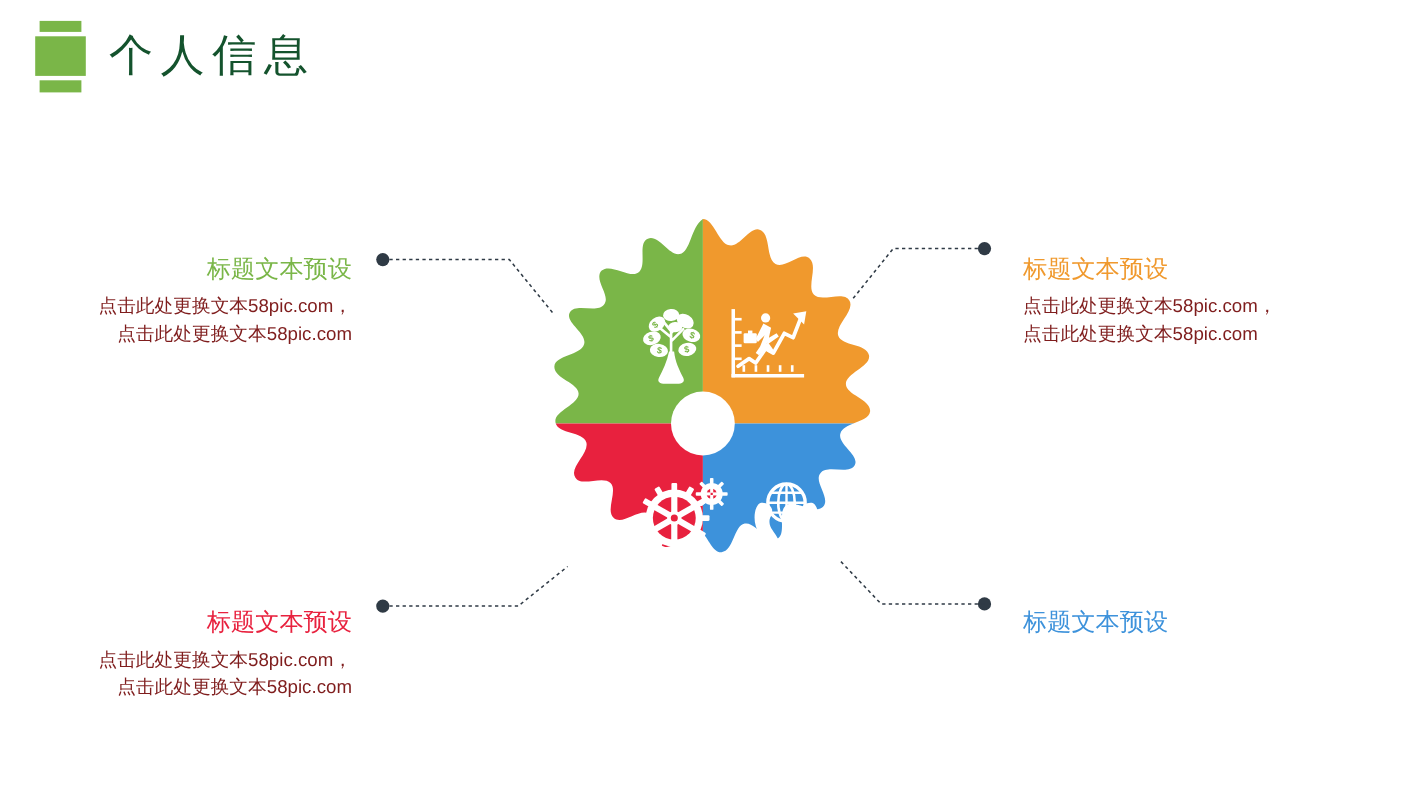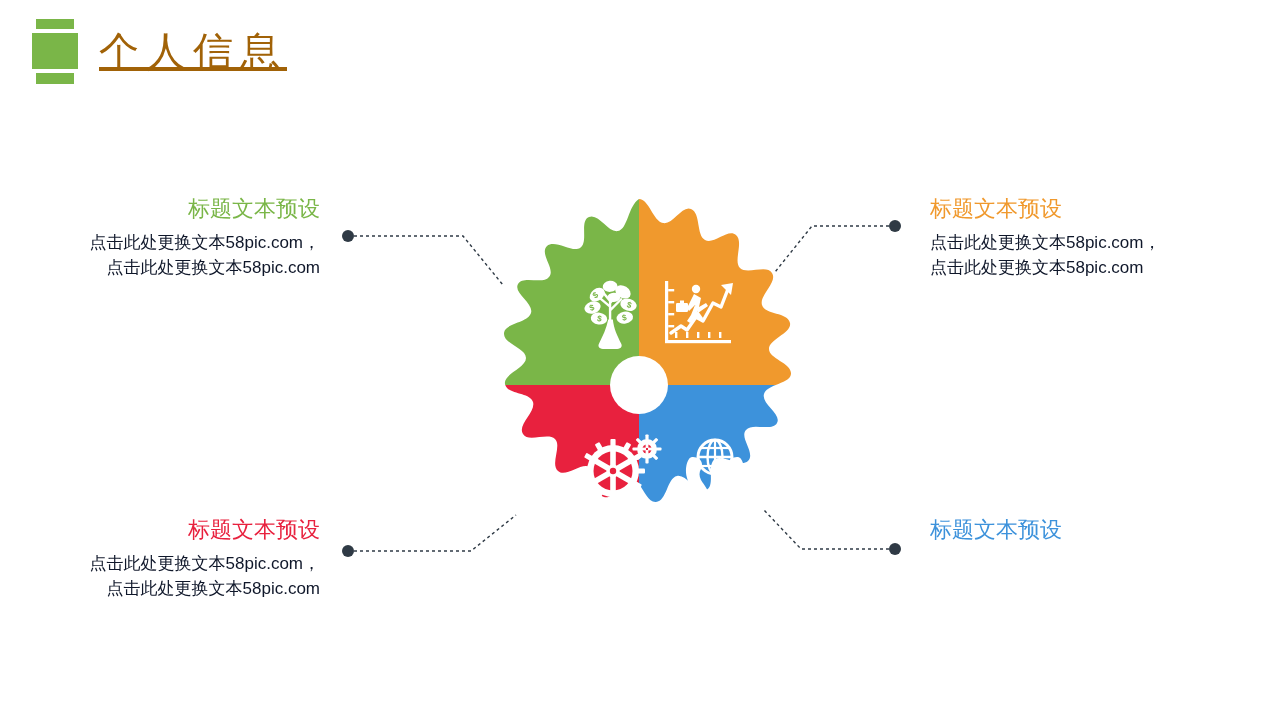--- a/index.html
+++ b/index.html
@@ -40,25 +40,24 @@
   .logo-bar.top    { top: 0px;  height: 10px; }
   .logo-bar.middle { top: 14px; height: 36px; left: 0px; width: 46px; }
   .logo-bar.bottom { top: 54px; height: 11px; }
 
   .page-title {
     position: absolute;
     left: 99px;
     top: 22px;
     font-size: 40px;
     letter-spacing: 7px;
-    color: #a16207;
+    color: #14532d;
     font-weight: 500;
     line-height: 58px;
     white-space: nowrap;
-    text-decoration: underline;
   }
 
   
   .wheel-wrap {
     position: absolute;
     left: 453px;
     top: 197px;
     width: 372px;
     height: 376px;
   }
@@ -67,31 +66,31 @@
   
   .connectors {
     position: absolute;
     left: 0; top: 0;
     width: 1280px;
     height: 720px;
     pointer-events: none;
   }
 
   
-  .block { position: absolute; }
+  .block { position: absolute; margin-top: 36px; }
   .block .b-title {
     font-size: 22px;
     line-height: 30px;
     margin: 0 0 6px 0;
     white-space: nowrap;
   }
   .block .b-body {
     font-size: 17px;
     line-height: 25px;
-    color: #0f172a;
+    color: #7f1d1d;
     margin: 0;
   }
 
   .block.tl { left: 30px;  top: 194px; width: 290px; text-align: right; }
   .block.tl .b-title { color: #7AB648; }
 
   .block.tr { left: 930px; top: 194px; width: 300px; text-align: left; }
   .block.tr .b-title { color: #F0992D; }
 
   .block.bl { left: 30px;  top: 515px; width: 290px; text-align: right; }

